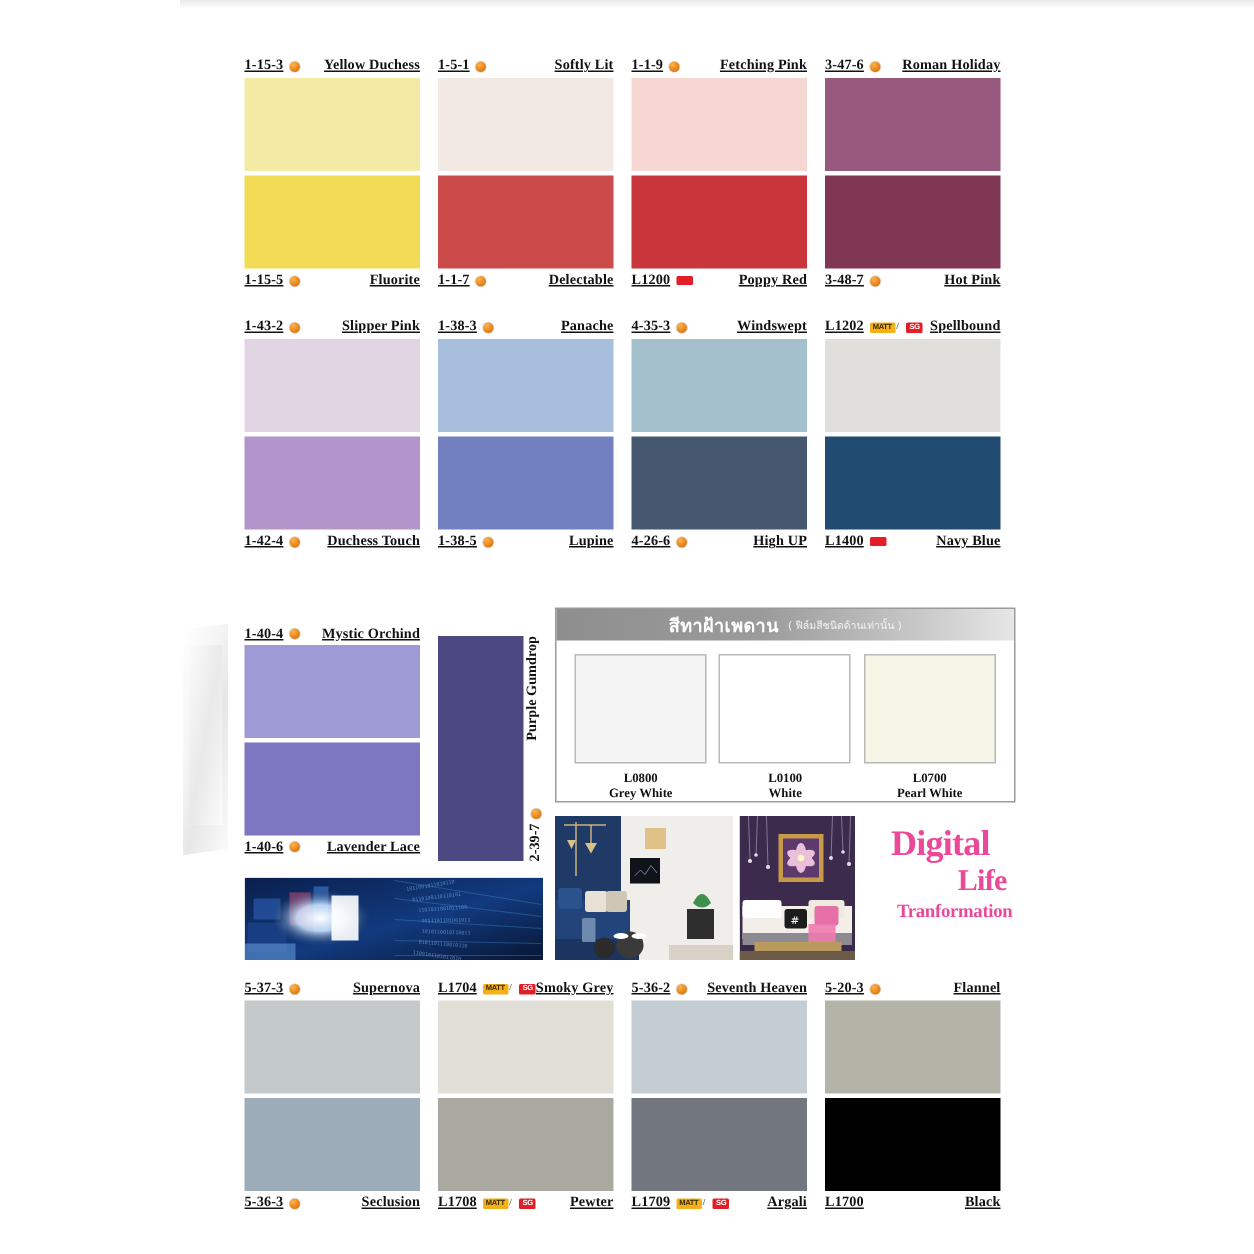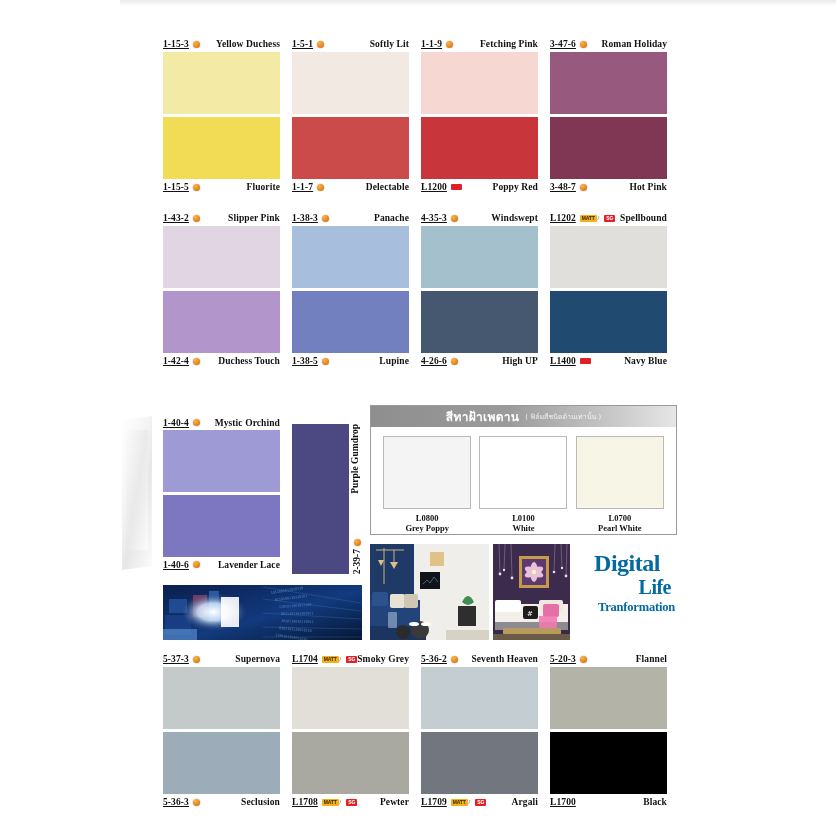--- a/index.html
+++ b/index.html
@@ -24,21 +24,21 @@
   
   .grid{position:absolute;left:163px;top:36px;width:514px;}
   .block{position:relative;margin-bottom:15px;}
   .row-labels{display:flex;gap:12px;height:16px;align-items:center;}
   .row-swatches{display:flex;gap:12px;}
   .cell{width:117px;}
   .lbl{display:flex;align-items:center;width:117px;height:15px;
     font-size:9.5px;font-weight:bold;color:#141414;letter-spacing:.1px;
     white-space:nowrap;}
   .code{font-size:9.5px;font-weight:bold;color:#111;text-decoration:underline;}
-  .name{margin-left:auto;font-size:9.5px;font-weight:bold;color:#111;}
+  .name{margin-left:auto;font-size:9.5px;font-weight:bold;color:#111;text-decoration:underline;}
   .sw{width:117px;height:62px;display:block;}
   .gapline{height:3px;}
 
   
   .dot{display:inline-block;width:7px;height:7px;border-radius:50%;
     background:radial-gradient(circle at 35% 30%,#ffb347,#e07b16 70%,#b35c06);
     margin-left:4px;margin-right:2px;box-shadow:0 0 0 .5px #d9d9d9;vertical-align:middle;}
   .badge{display:inline-block;font-family:"Liberation Sans",sans-serif;
     font-size:5px;font-weight:bold;line-height:7px;padding:0 2px;height:7px;
     color:#3a2a00;background:#f3b018;border-radius:1px;margin-left:4px;
@@ -75,21 +75,21 @@
   .clabel{display:flex;justify-content:space-between;align-items:center;
     margin-top:4px;font-size:8.5px;font-weight:bold;color:#111;padding:0 1px;flex-direction:column;}
 
   
   .photo{position:absolute;overflow:hidden;}
   .ph-tech{left:0;top:170px;width:199px;height:55px;}
   .ph-living{left:207px;top:129px;width:119px;height:96px;}
   .ph-bed{left:330px;top:129px;width:77px;height:96px;}
 
   .brand{position:absolute;left:414px;top:137px;width:100px;text-align:center;
-    color:#0369a1;}
+    color:#ec4899;}
   .brand .l1{font-size:24px;font-weight:bold;line-height:23px;letter-spacing:-.5px;}
   .brand .l2{font-size:20px;font-weight:bold;line-height:24px;letter-spacing:-.5px;
     text-align:right;padding-right:6px;}
   .brand .l3{font-size:12.5px;font-weight:bold;line-height:16px;letter-spacing:-.2px;
     text-align:right;padding-right:2px;}
 
   
   .grid-bottom{position:absolute;left:163px;top:651px;width:514px;}
 </style>
 </head>
@@ -288,21 +288,21 @@
     <div class="ceiling">
       <div class="ceiling-hd">
         <span class="ceiling-th">สีทาฝ้าเพดาน</span>
         <span class="ceiling-sub">( ฟิล์มสีชนิดด้านเท่านั้น )</span>
       </div>
       <div class="ceiling-body" id="ceiling-body">
           <div class="cwrap">
             <div class="cbox" style="background:#f4f4f5"></div>
             <div class="clabel">
               <span>L0800</span>
-              <span>Grey Poppy</span>
+              <span>Grey White</span>
             </div>
           </div>
           <div class="cwrap">
             <div class="cbox" style="background:#ffffff"></div>
             <div class="clabel">
               <span>L0100</span>
               <span>White</span>
             </div>
           </div>
           <div class="cwrap">

